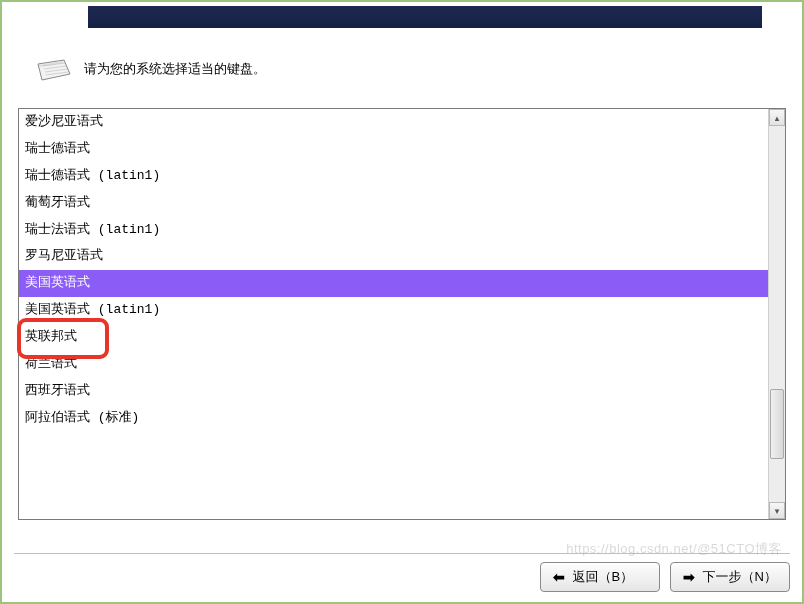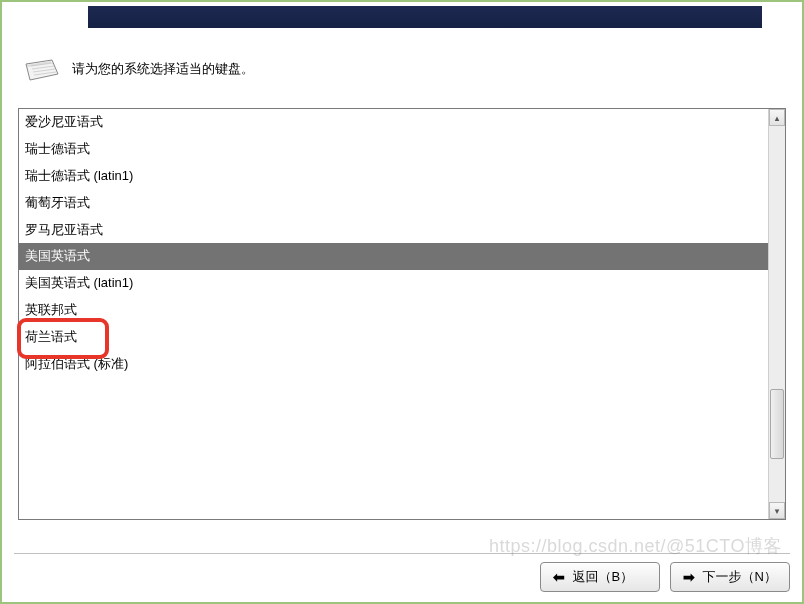--- a/index.html
+++ b/index.html
@@ -16,21 +16,21 @@
       position: absolute;
       top: 4px;
       left: 86px;
       right: 40px;
       height: 22px;
       background: linear-gradient(to bottom, #1c2850, #162244);
     }
     .instruction-row {
       position: absolute;
       top: 52px;
-      left: 22px;
+      left: 34px;
       display: flex;
       align-items: center;
       gap: 12px;
     }
     .keyboard-icon {
       width: 36px;
       height: 30px;
       position: relative;
       perspective: 100px;
     }
@@ -41,31 +41,32 @@
       left: 16px;
       right: 16px;
       bottom: 82px;
       border: 1px solid #7a7a7a;
       display: flex;
       background: #fff;
     }
     .listbox {
       flex: 1;
       overflow: hidden;
+      font-family: Liberation Mono, monospace;
     }
     .list-item {
       padding: 5px 6px;
       color: #000;
       cursor: default;
       line-height: 1.3;
       font-size: 13px;
       white-space: nowrap;
     }
     .list-item.selected {
-      background: #737373;
+      background: #8b5cf6;
       color: #fff;
     }
     .highlight-box {
       position: absolute;
       border: 4px solid #e8352a;
       border-radius: 9px;
       pointer-events: none;
     }
     .scrollbar {
       width: 17px;
@@ -118,21 +119,21 @@
       cursor: pointer;
       color: #000;
       box-shadow: inset 0 1px 0 #fff;
     }
     .btn .arrow { font-size: 14px; font-weight: bold; }
     .watermark {
       position: absolute;
       right: 20px;
       bottom: 44px;
       color: rgba(120,120,120,0.28);
-      font-size: 18px;
+      font-size: 13px;
       letter-spacing: 0.5px;
       pointer-events: none;
     }
   </style>
 </head>
 <body>
 
 <div class="header-bar"></div>
 
 <div class="instruction-row">
@@ -148,25 +149,27 @@
   </span>
   <span>请为您的系统选择适当的键盘。</span>
 </div>
 
 <div class="listbox-wrap">
   <div class="listbox" id="listbox">
       <div class="list-item">爱沙尼亚语式</div>
       <div class="list-item">瑞士德语式</div>
       <div class="list-item">瑞士德语式 (latin1)</div>
       <div class="list-item">葡萄牙语式</div>
+      <div class="list-item">瑞士法语式 (latin1)</div>
       <div class="list-item">罗马尼亚语式</div>
       <div class="list-item selected">美国英语式</div>
       <div class="list-item">美国英语式 (latin1)</div>
       <div class="list-item">英联邦式</div>
       <div class="list-item">荷兰语式</div>
+      <div class="list-item">西班牙语式</div>
       <div class="list-item">阿拉伯语式 (标准)</div>
     </div>
   <div class="scrollbar">
     <div class="scroll-btn up">▴</div>
     <div class="scroll-thumb" style="top:280px; height:70px;"></div>
     <div class="scroll-btn down">▾</div>
   </div>
 </div>
 
 <div class="highlight-box" id="hlbox" style="left: 15px; top: 316.125px; width: 92px; height: 40.8906px;"></div>

